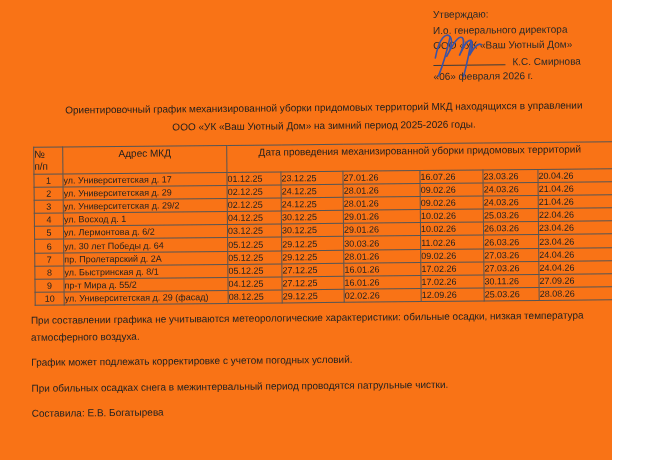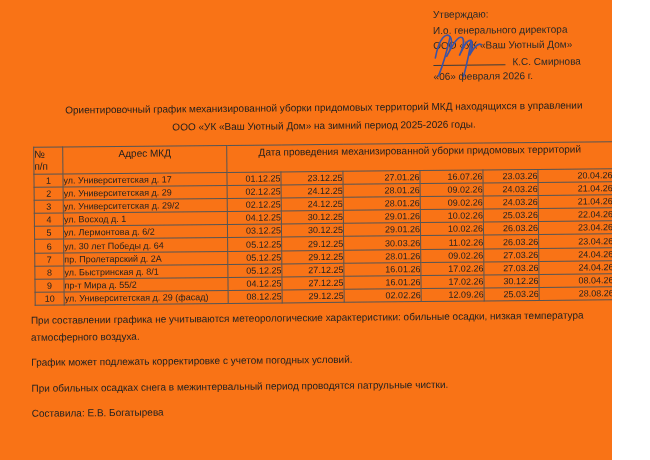--- a/index.html
+++ b/index.html
@@ -99,21 +99,21 @@
     text-align: left;
     padding-left: 3px;
     line-height: 11.5px;
   }
   th.c-addr { text-align: center; }
   th.c-dates { text-align: center; }
   table.schedule tbody tr { height: 13.1px; }
   table.schedule tbody td { font-size: 9px; line-height: 12px; }
   td.num  { text-align: center; }
   td.addr { text-align: left; padding-left: 5px; }
-  td.date { text-align: right; font-size: 9.5px; }
+  td.date { text-align: left; font-size: 9.5px; }
 
   
   .notes {
     position: absolute;
     left: 30px;
     top: 310px;
     width: 572px;
     font-size: 10px;
     line-height: 16.5px;
     color: #222222;
@@ -250,22 +250,22 @@
           <td class="date">27.03.26</td>
           <td class="date">24.04.26</td>
         </tr>
         <tr>
           <td class="num">9</td>
           <td class="addr">пр-т Мира д. 55/2</td>
           <td class="date">04.12.25</td>
           <td class="date">27.12.25</td>
           <td class="date">16.01.26</td>
           <td class="date">17.02.26</td>
-          <td class="date">30.12.26</td>
-          <td class="date">08.04.26</td>
+          <td class="date">30.11.26</td>
+          <td class="date">27.09.26</td>
         </tr>
         <tr>
           <td class="num">10</td>
           <td class="addr">ул. Университетская д. 29 (фасад)</td>
           <td class="date">08.12.25</td>
           <td class="date">29.12.25</td>
           <td class="date">02.02.26</td>
           <td class="date">12.09.26</td>
           <td class="date">25.03.26</td>
           <td class="date">28.08.26</td>

